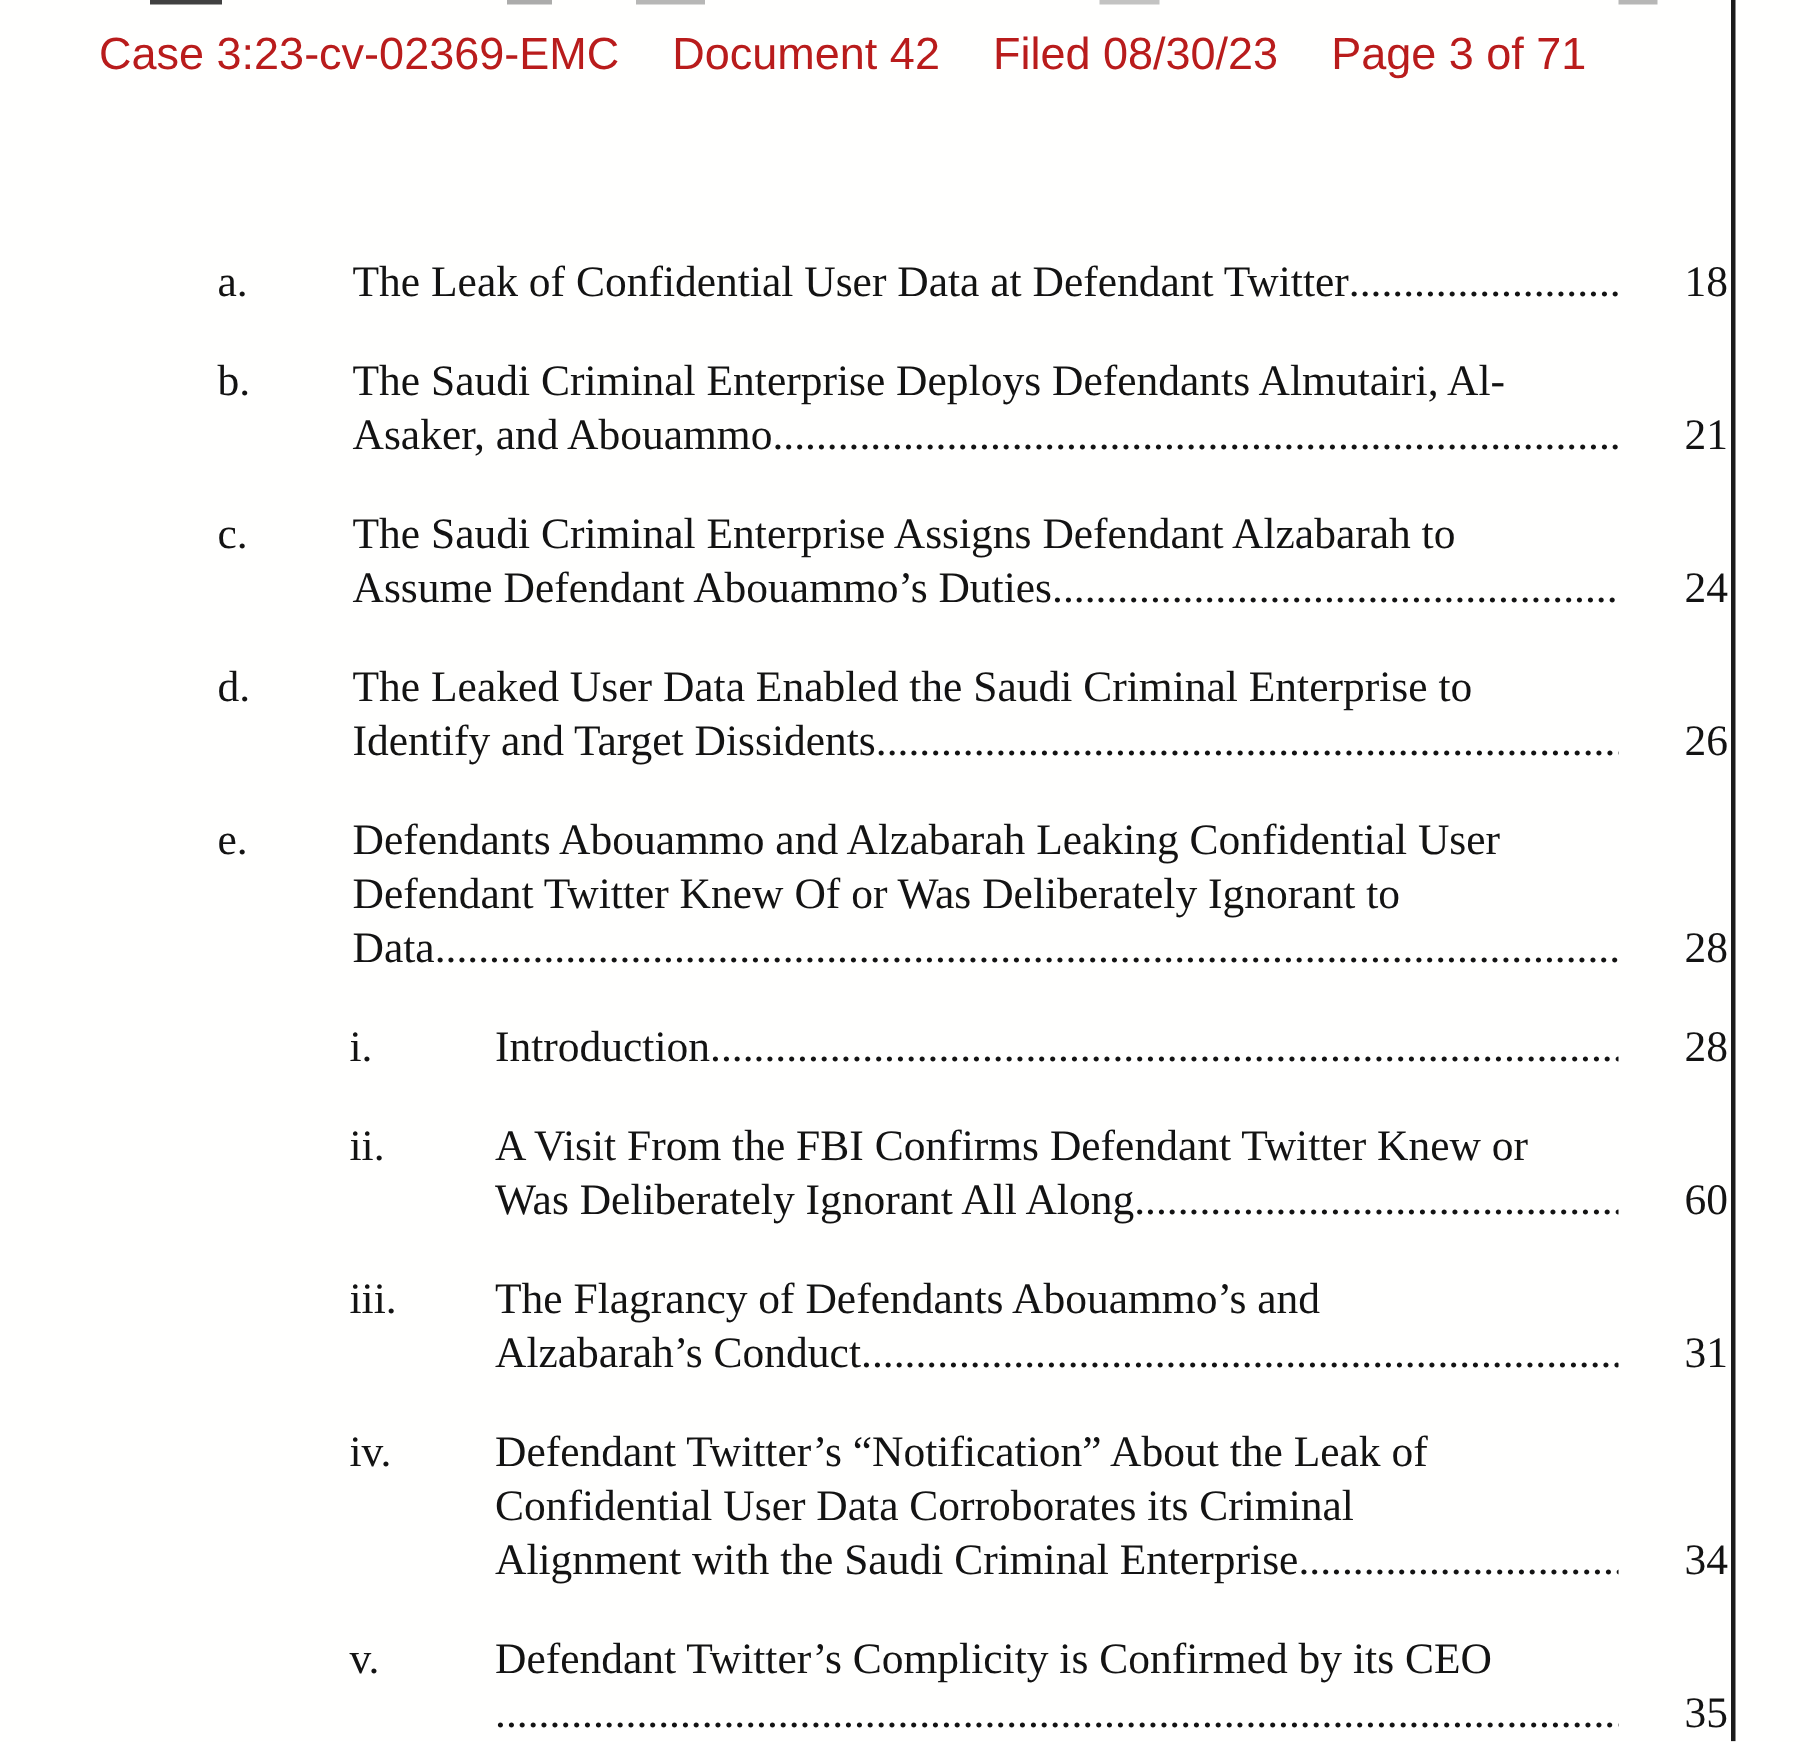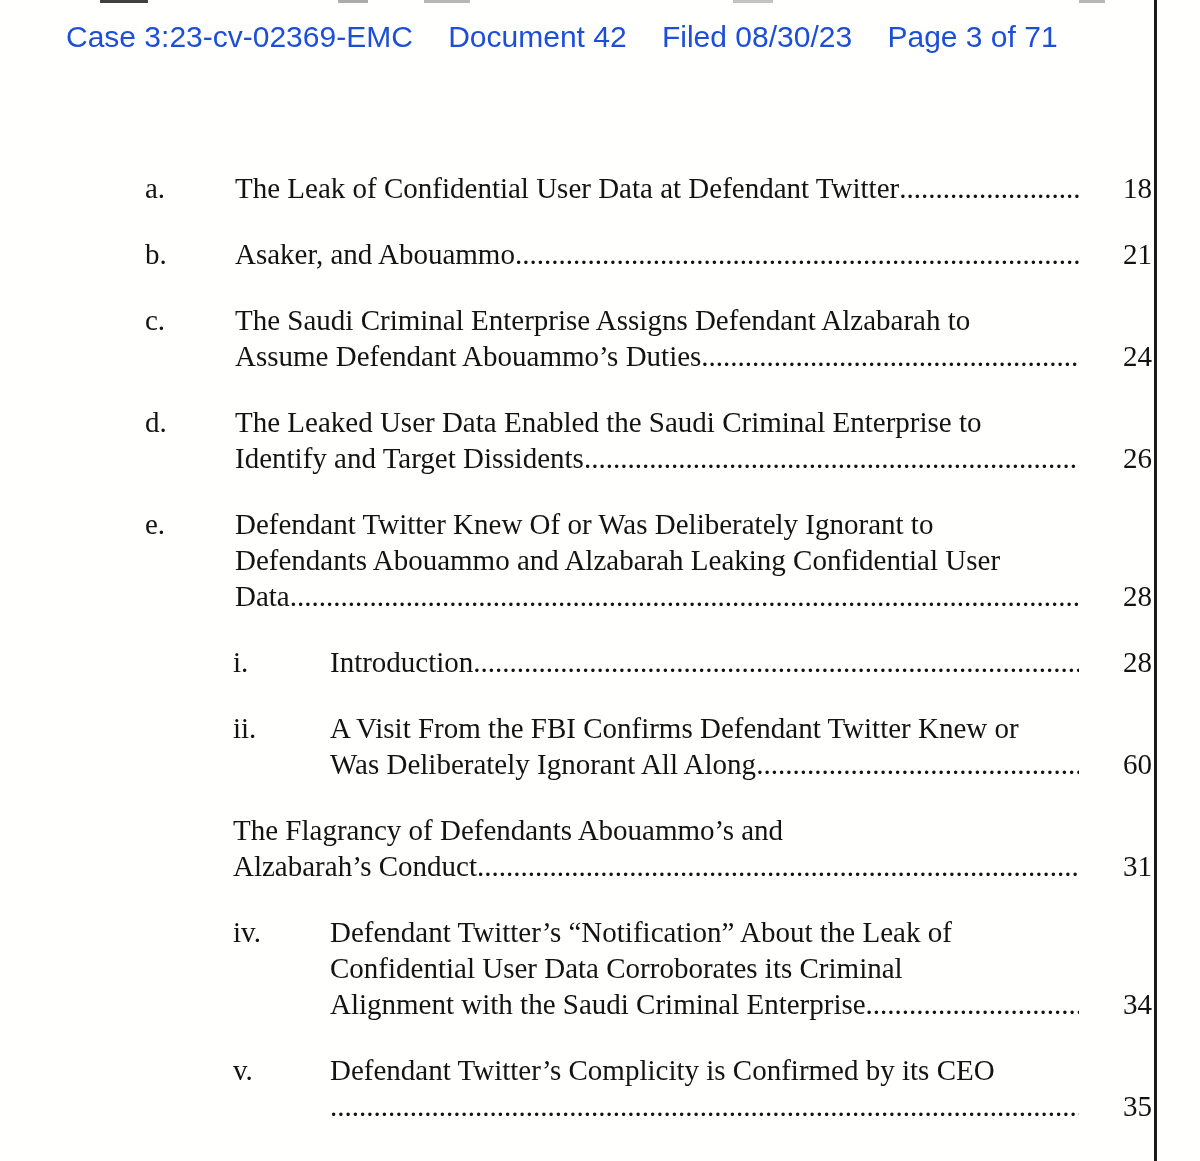--- a/index.html
+++ b/index.html
@@ -17,21 +17,21 @@
     color: #131313;
   }
   
   .ecf-header {
     position: absolute;
     top: 20px;
     left: 66px;
     font-family: "Liberation Sans", sans-serif;
     font-size: 30px;
     line-height: 34px;
-    color: #1d4ed8;
+    color: #b91c1c;
     white-space: nowrap;
   }
   .ecf-header span + span { margin-left: 27px; }
 
   
   .right-border {
     position: absolute;
     top: 0;
     left: 1154px;
     width: 3px;
@@ -110,20 +110,21 @@
             <span class="t">The Leak of Confidential User Data at Defendant Twitter</span>
             <span class="dots">....................................................................................................................................................................................................................................................................</span>
             <span class="pg">18</span>
           </div>
         </div>
   </div>
 
   <div class="row main">
     <span class="num">b.</span>
     <div class="content">
+          <div class="line">The Saudi Criminal Enterprise Deploys Defendants Almutairi, Al-</div>
           <div class="line last">
             <span class="t">Asaker, and Abouammo</span>
             <span class="dots">....................................................................................................................................................................................................................................................................</span>
             <span class="pg">21</span>
           </div>
         </div>
   </div>
 
   <div class="row main">
     <span class="num">c.</span>
@@ -145,22 +146,22 @@
             <span class="t">Identify and Target Dissidents </span>
             <span class="dots">....................................................................................................................................................................................................................................................................</span>
             <span class="pg">26</span>
           </div>
         </div>
   </div>
 
   <div class="row main">
     <span class="num">e.</span>
     <div class="content">
+          <div class="line">Defendants Abouammo and Alzabarah Leaking Confidential User</div>
           <div class="line">Defendant Twitter Knew Of or Was Deliberately Ignorant to</div>
-          <div class="line">Defendants Abouammo and Alzabarah Leaking Confidential User</div>
           <div class="line last">
             <span class="t">Data </span>
             <span class="dots">....................................................................................................................................................................................................................................................................</span>
             <span class="pg">28</span>
           </div>
         </div>
   </div>
 
   <div class="row sub">
     <span class="num">i.</span>
@@ -179,20 +180,21 @@
           <div class="line">A Visit From the FBI Confirms Defendant Twitter Knew or</div>
           <div class="line last">
             <span class="t">Was Deliberately Ignorant All Along</span>
             <span class="dots">....................................................................................................................................................................................................................................................................</span>
             <span class="pg">60</span>
           </div>
         </div>
   </div>
 
   <div class="row sub">
+    <span class="num">iii.</span>
     <div class="content">
           <div class="line">The Flagrancy of Defendants Abouammo’s and</div>
           <div class="line last">
             <span class="t">Alzabarah’s Conduct</span>
             <span class="dots">....................................................................................................................................................................................................................................................................</span>
             <span class="pg">31</span>
           </div>
         </div>
   </div>
 

